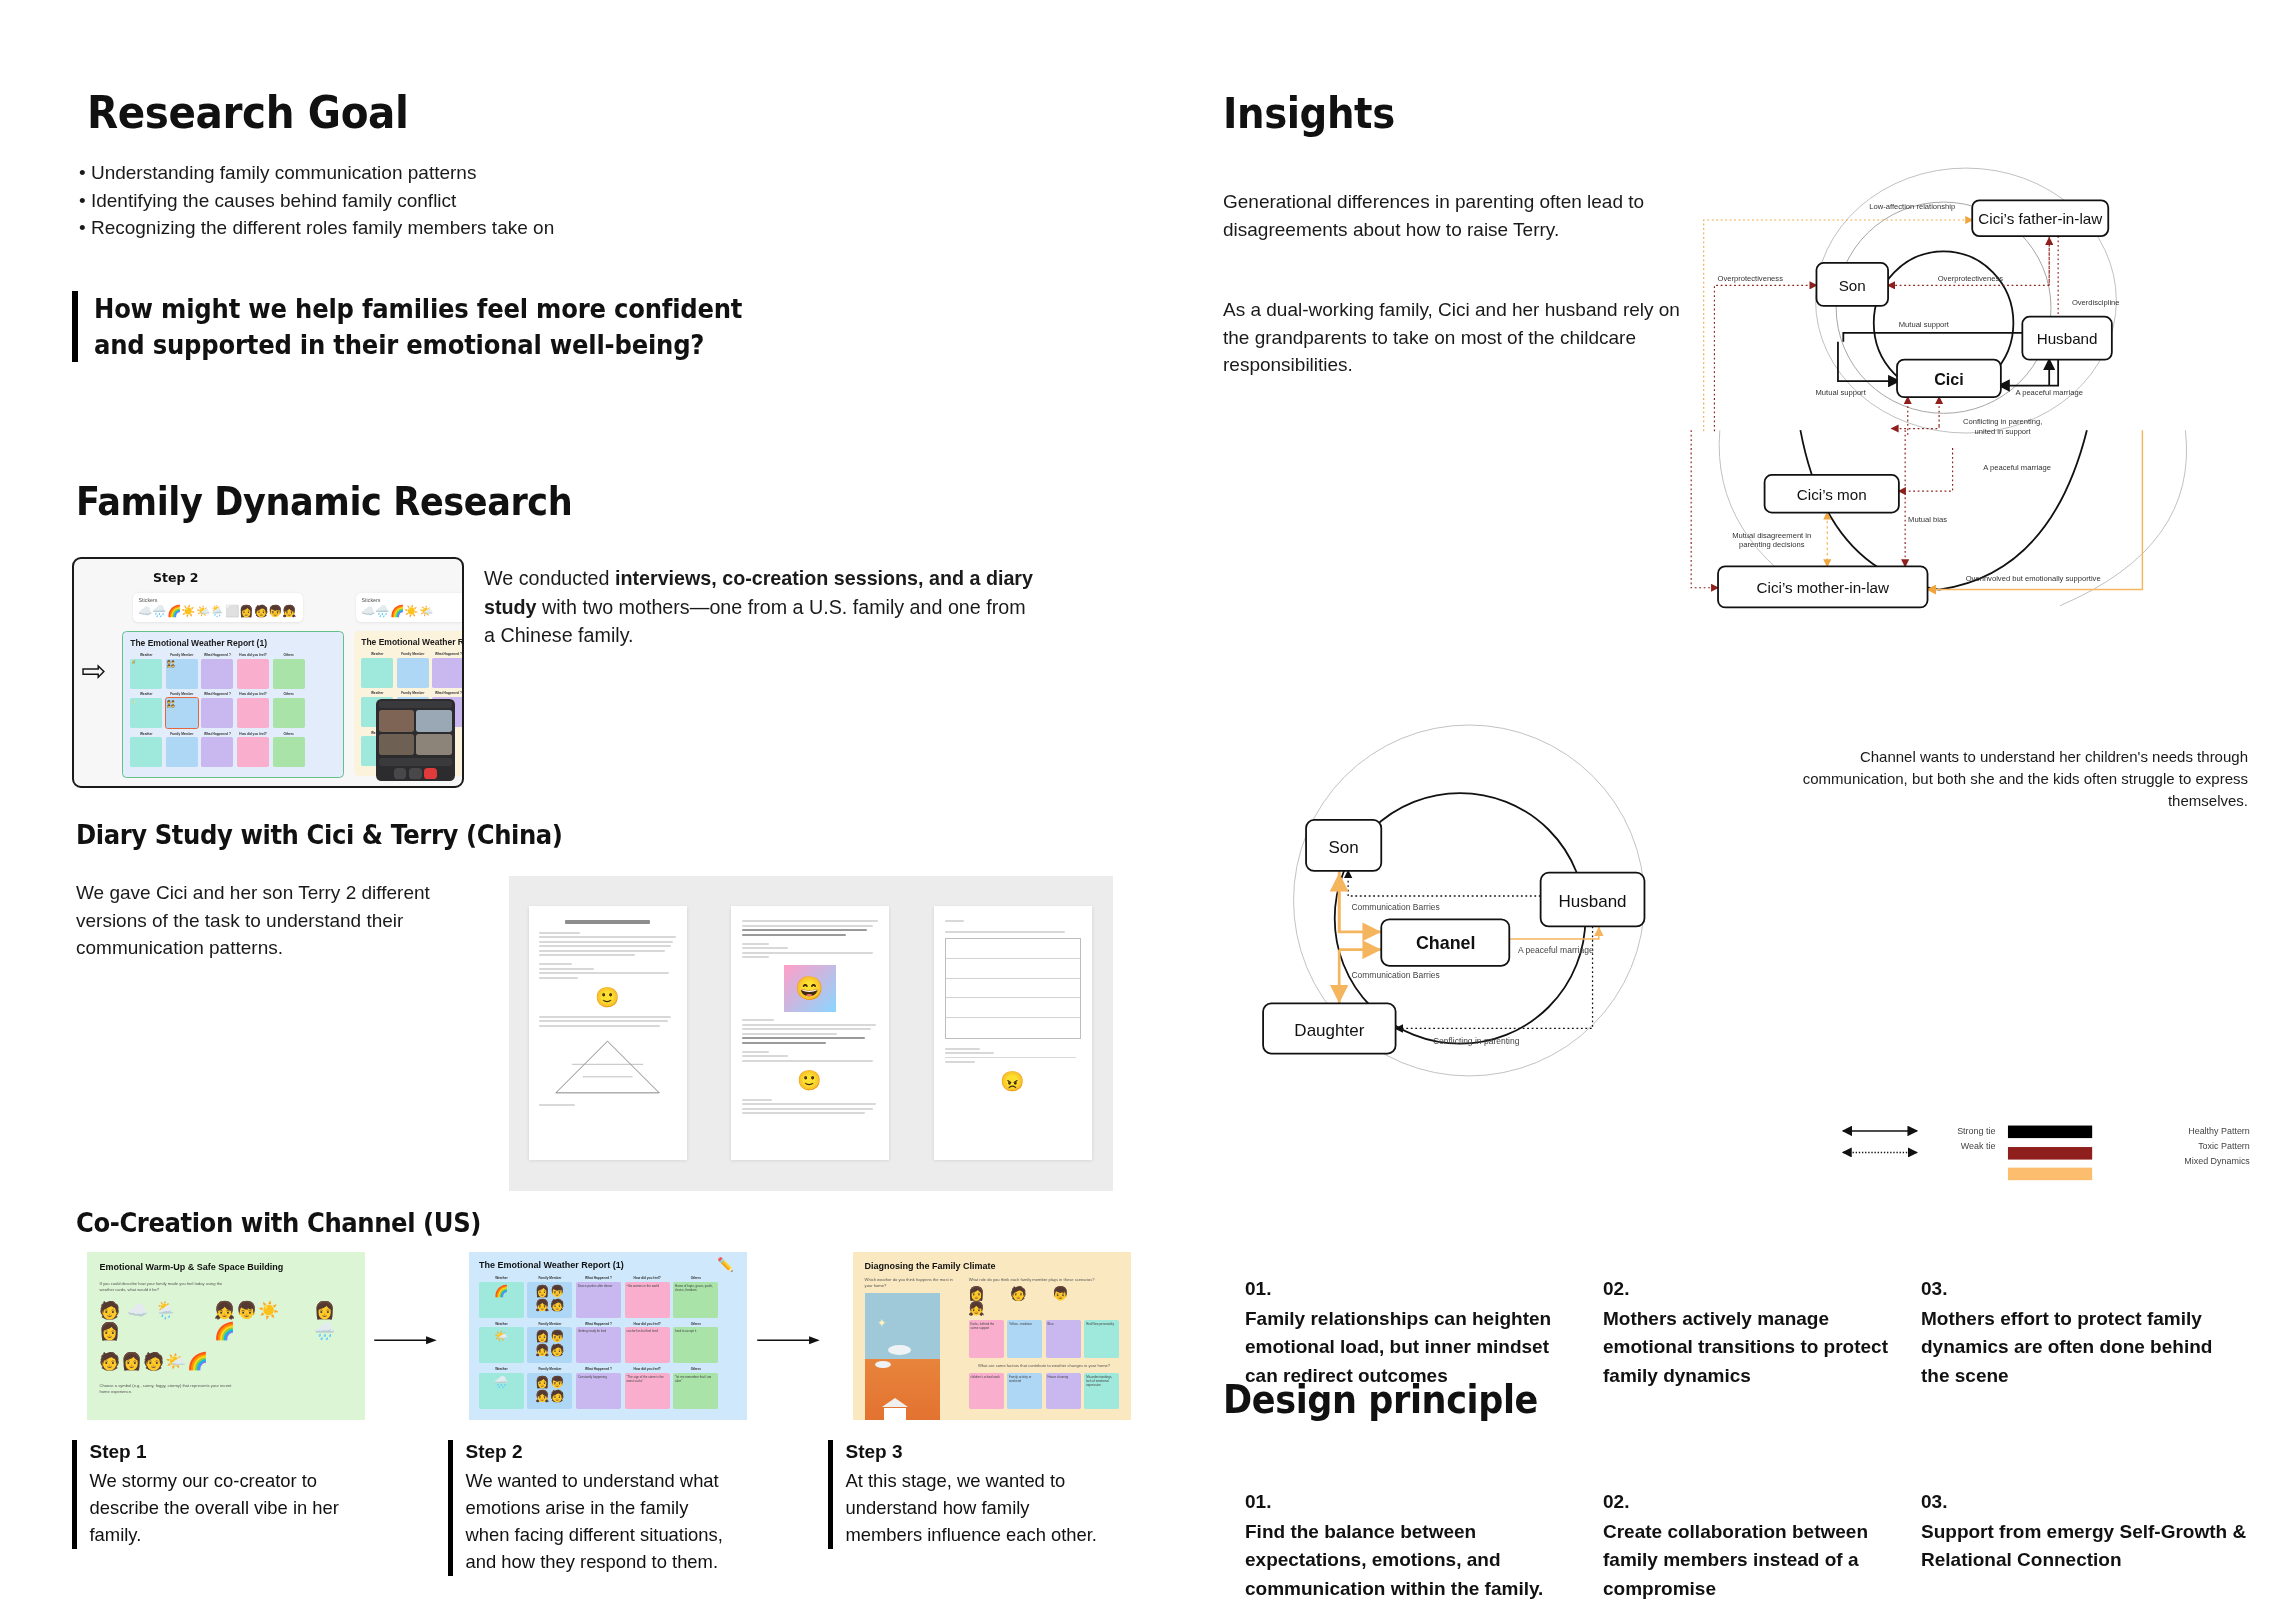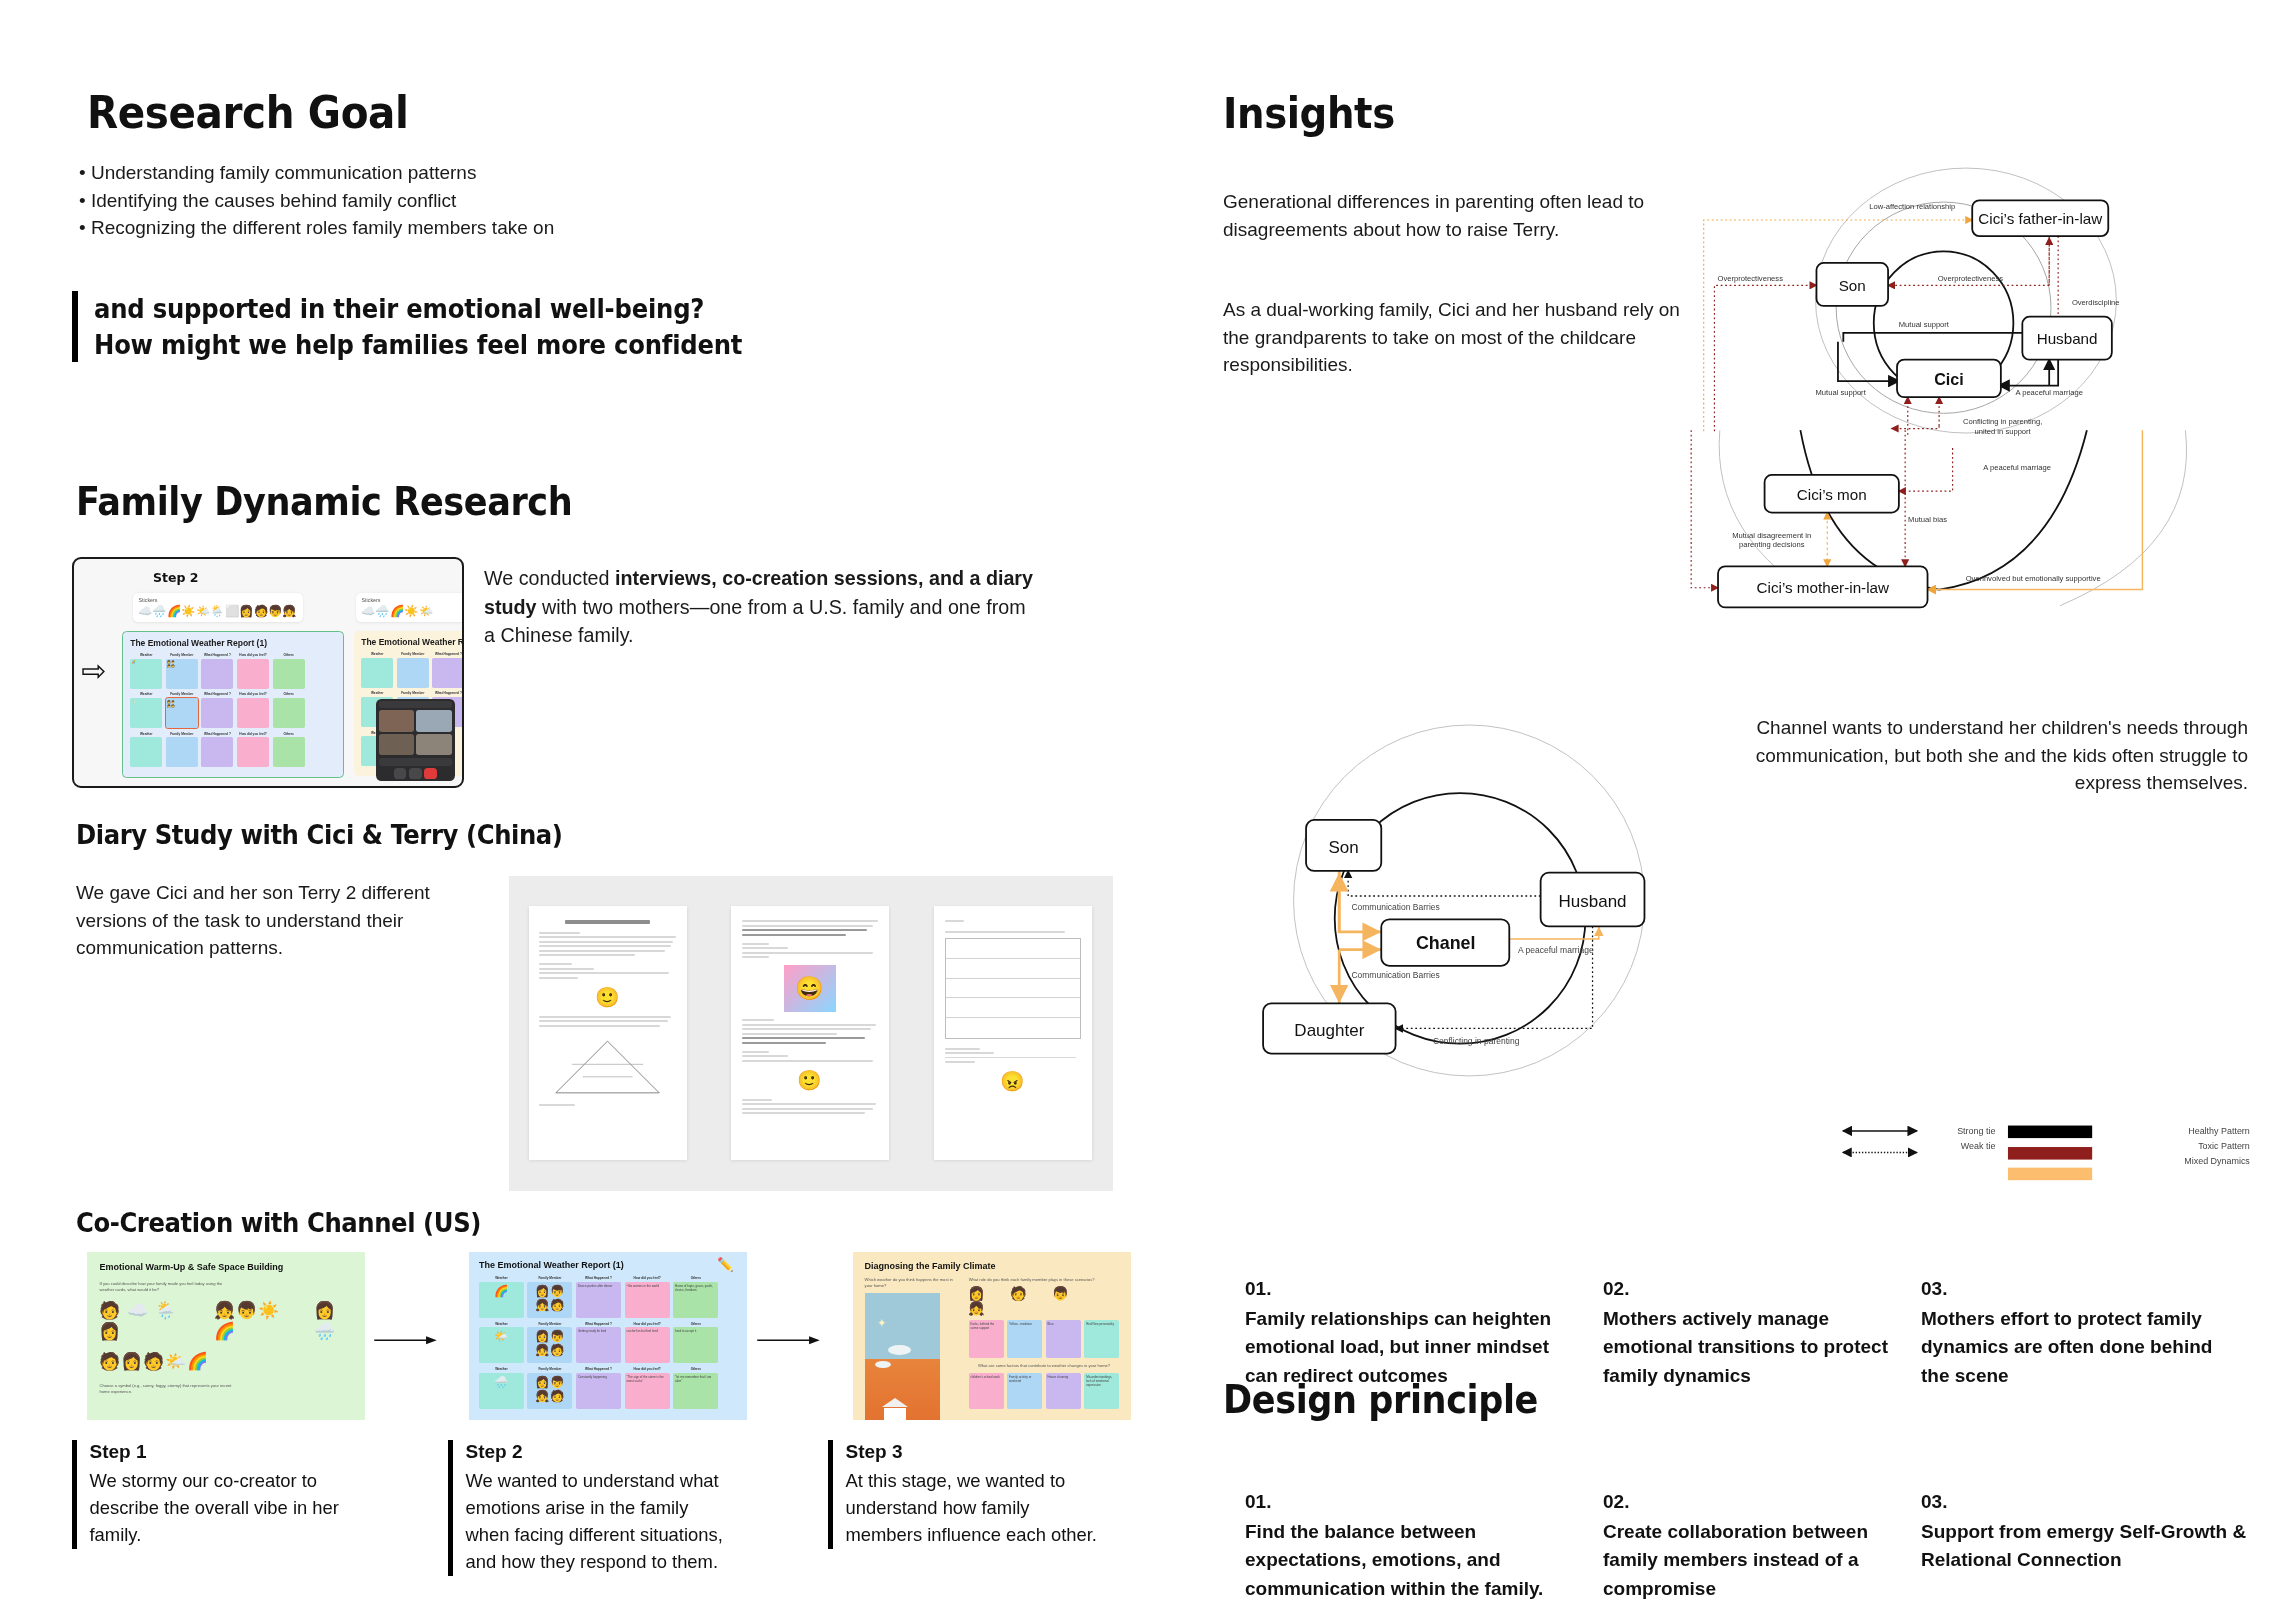--- a/index.html
+++ b/index.html
@@ -73,22 +73,22 @@
   .step-label { font-weight: 700; font-size: 19px; line-height: 1.3; }
   .step-desc { font-size: 18.4px; line-height: 1.46; margin-top: 3.6px; }
 
   
   #insights-title { position: absolute; left: 1223px; top: 88px; font-size: 43px; }
   #insights-p1 { position: absolute; left: 1223px; top: 188px; width: 484px; font-size: 19px; line-height: 1.45; }
   #insights-p2 { position: absolute; left: 1223px; top: 296px; width: 484px; font-size: 19px; line-height: 1.45; }
 
   #diagram1 { position: absolute; left: 1684px; top: 166px; width: 546px; height: 287px; }
   #channel-note {
-    position: absolute; left: 1755px; top: 714px; width: 493px;
-    font-size: 19px; line-height: 1.45; text-align: right;
+    position: absolute; left: 1755px; top: 746px; width: 493px;
+    font-size: 15px; line-height: 1.45; text-align: right;
   }
   #diagram2 { position: absolute; left: 1245px; top: 708px; width: 448px; height: 376px; }
   #legend { position: absolute; left: 1827px; top: 1111px; width: 430px; height: 90px; }
 
   .num-item { position: absolute; width: 318px; }
   .num-item .num { font-weight: 700; font-size: 19px; line-height: 1.4; margin-top: 38px; }
   .num-item .txt { font-weight: 700; font-size: 19px; line-height: 1.48; margin-top: 2.7px; }
 
   #insight-items .num-item { top: 1238px; }
   #insight-items .i1 { left: 1245px; }
@@ -171,22 +171,22 @@
 
   <h1 class="section-title" id="research-goal-title">Research Goal</h1>
 
   <div id="research-goal-bullets">
     <div>• Understanding family communication patterns</div>
     <div>• Identifying the causes behind family conflict</div>
     <div>• Recognizing the different roles family members take on</div>
   </div>
 
   <div id="hmw-block">
+    <div class="hmw-text">How might we help families feel more confident</div>
     <div class="hmw-text">and supported in their emotional well-being?</div>
-    <div class="hmw-text">How might we help families feel more confident</div>
   </div>
 
   <h1 class="section-title" id="family-dynamic-title">Family Dynamic Research</h1>
 
   <div id="fdr-image">
     <div class="mini-step2-label">Step 2</div>
     <div class="mini-arrow-glyph">⇨</div>
 
     <div class="sticker-bar" style="left:59px; top:34px; width:170px;">
       <span class="lbl">Stickers</span>

